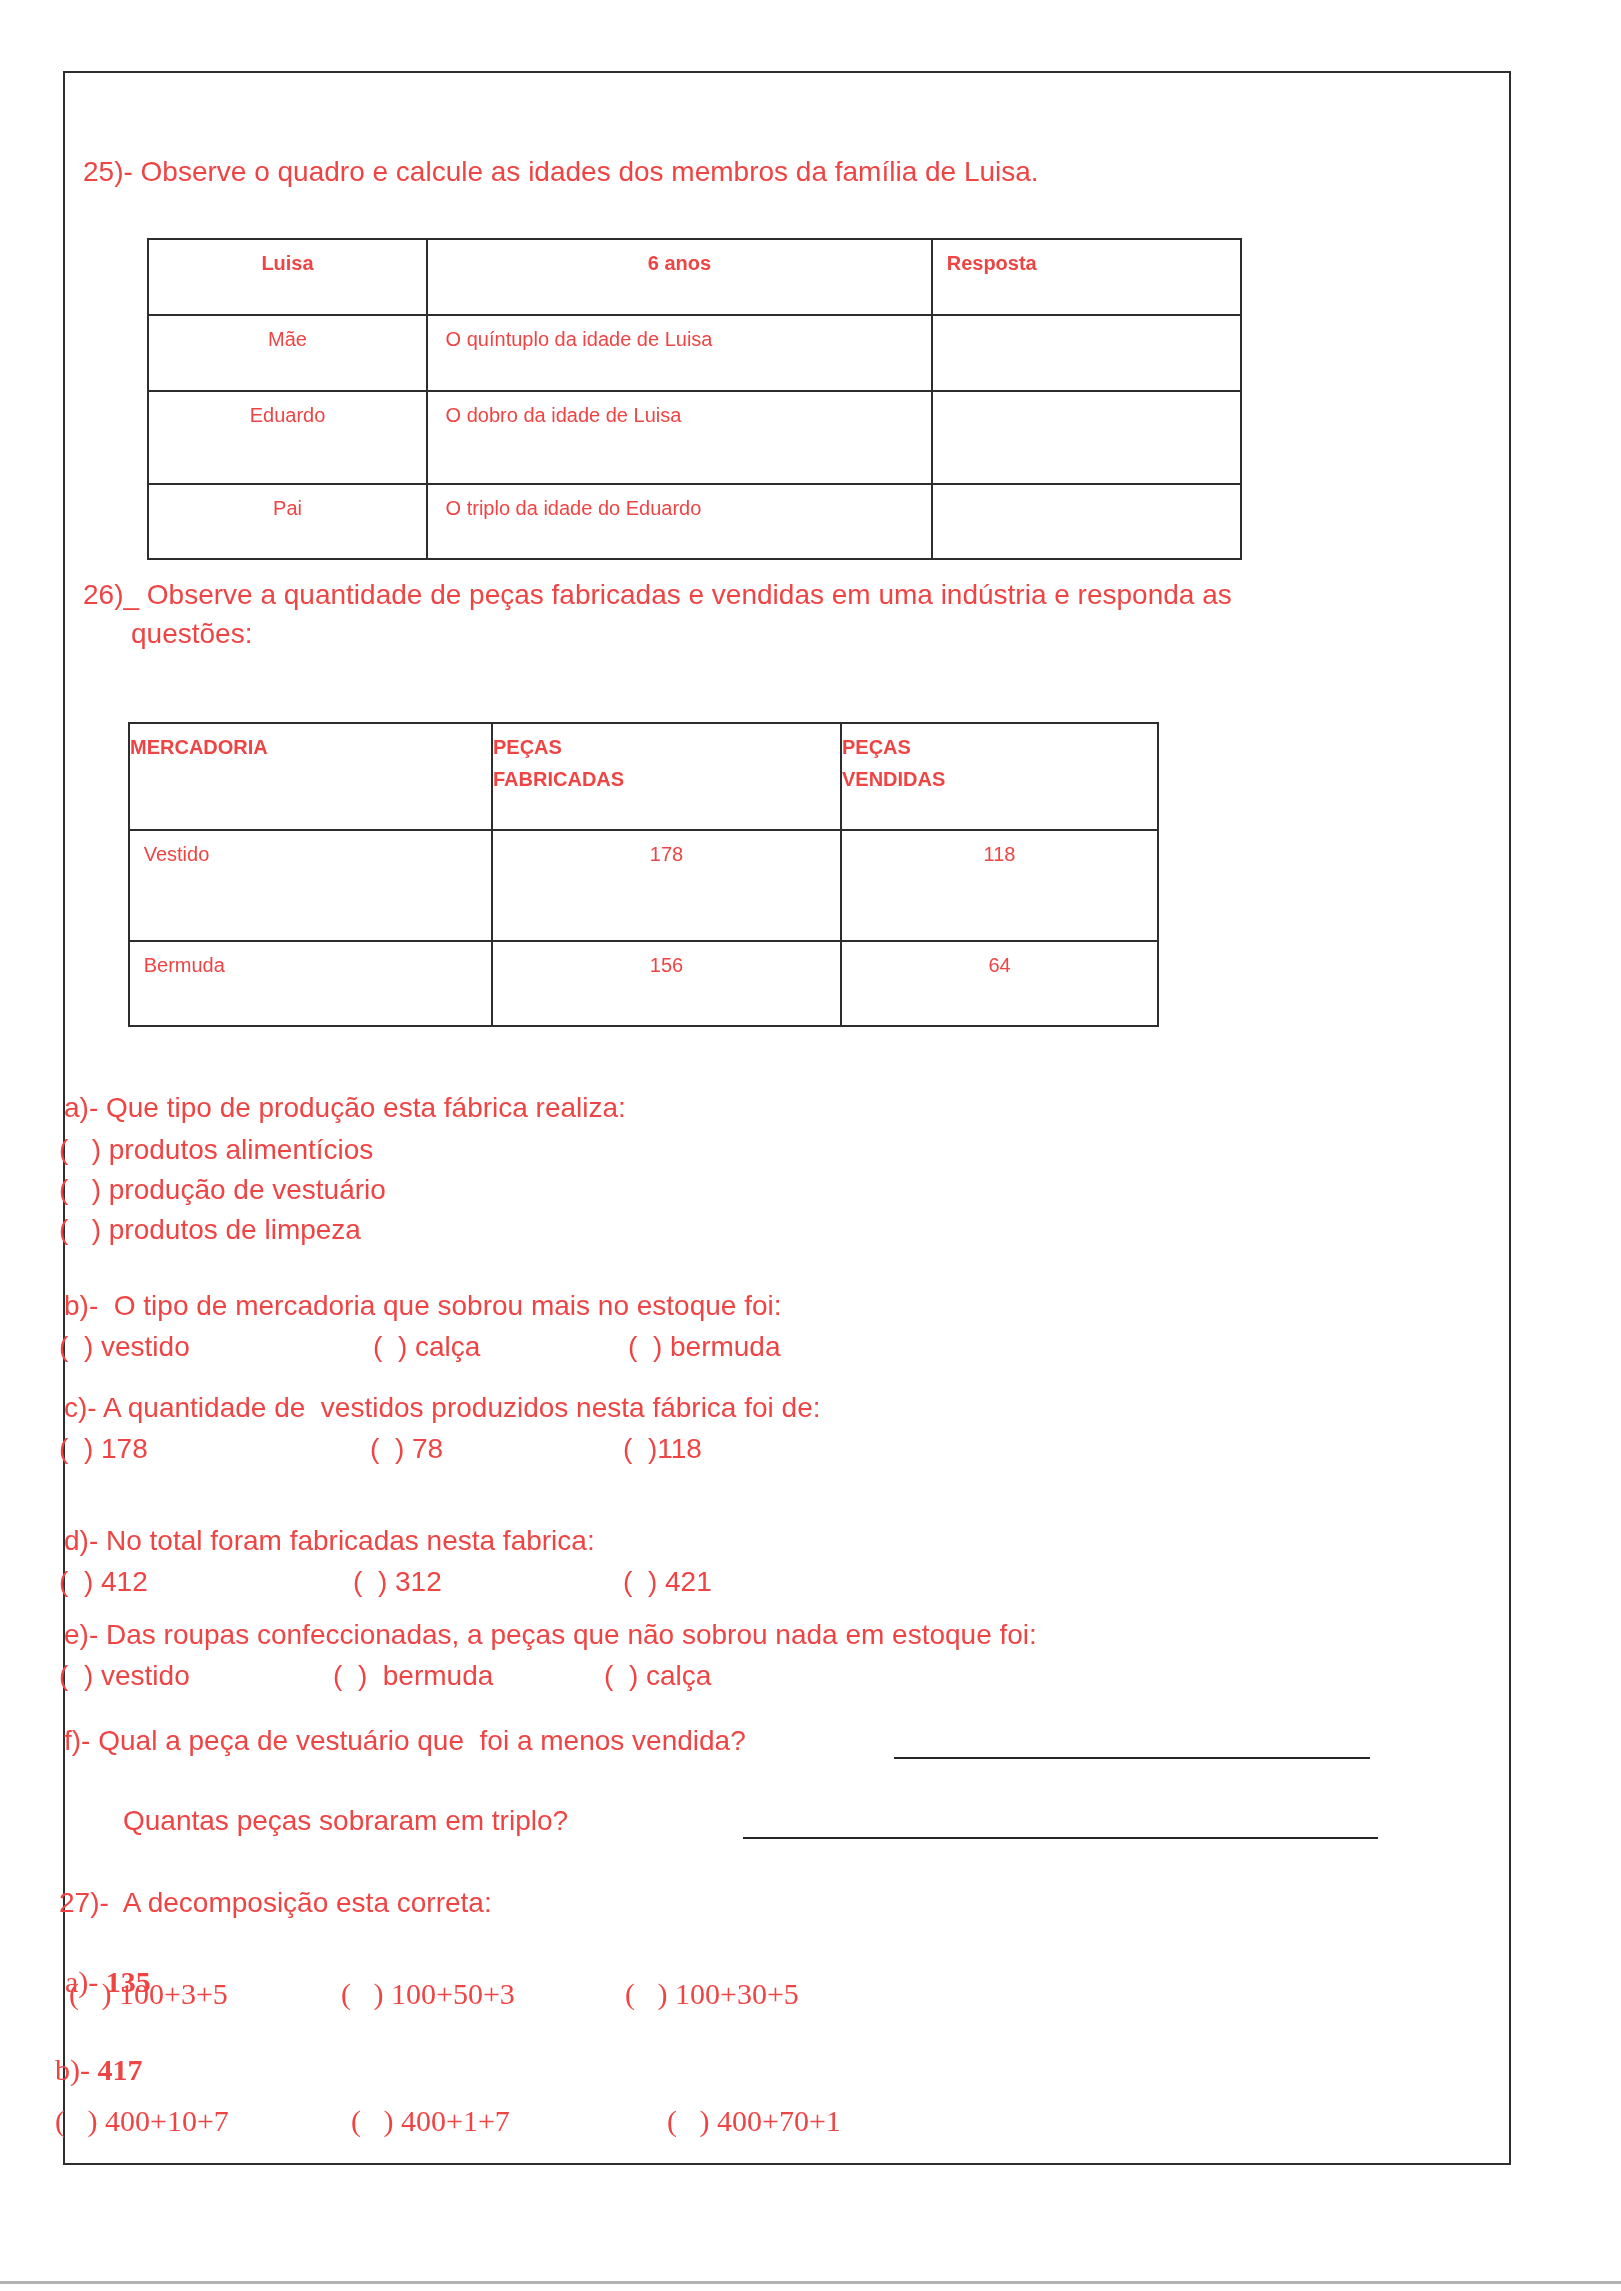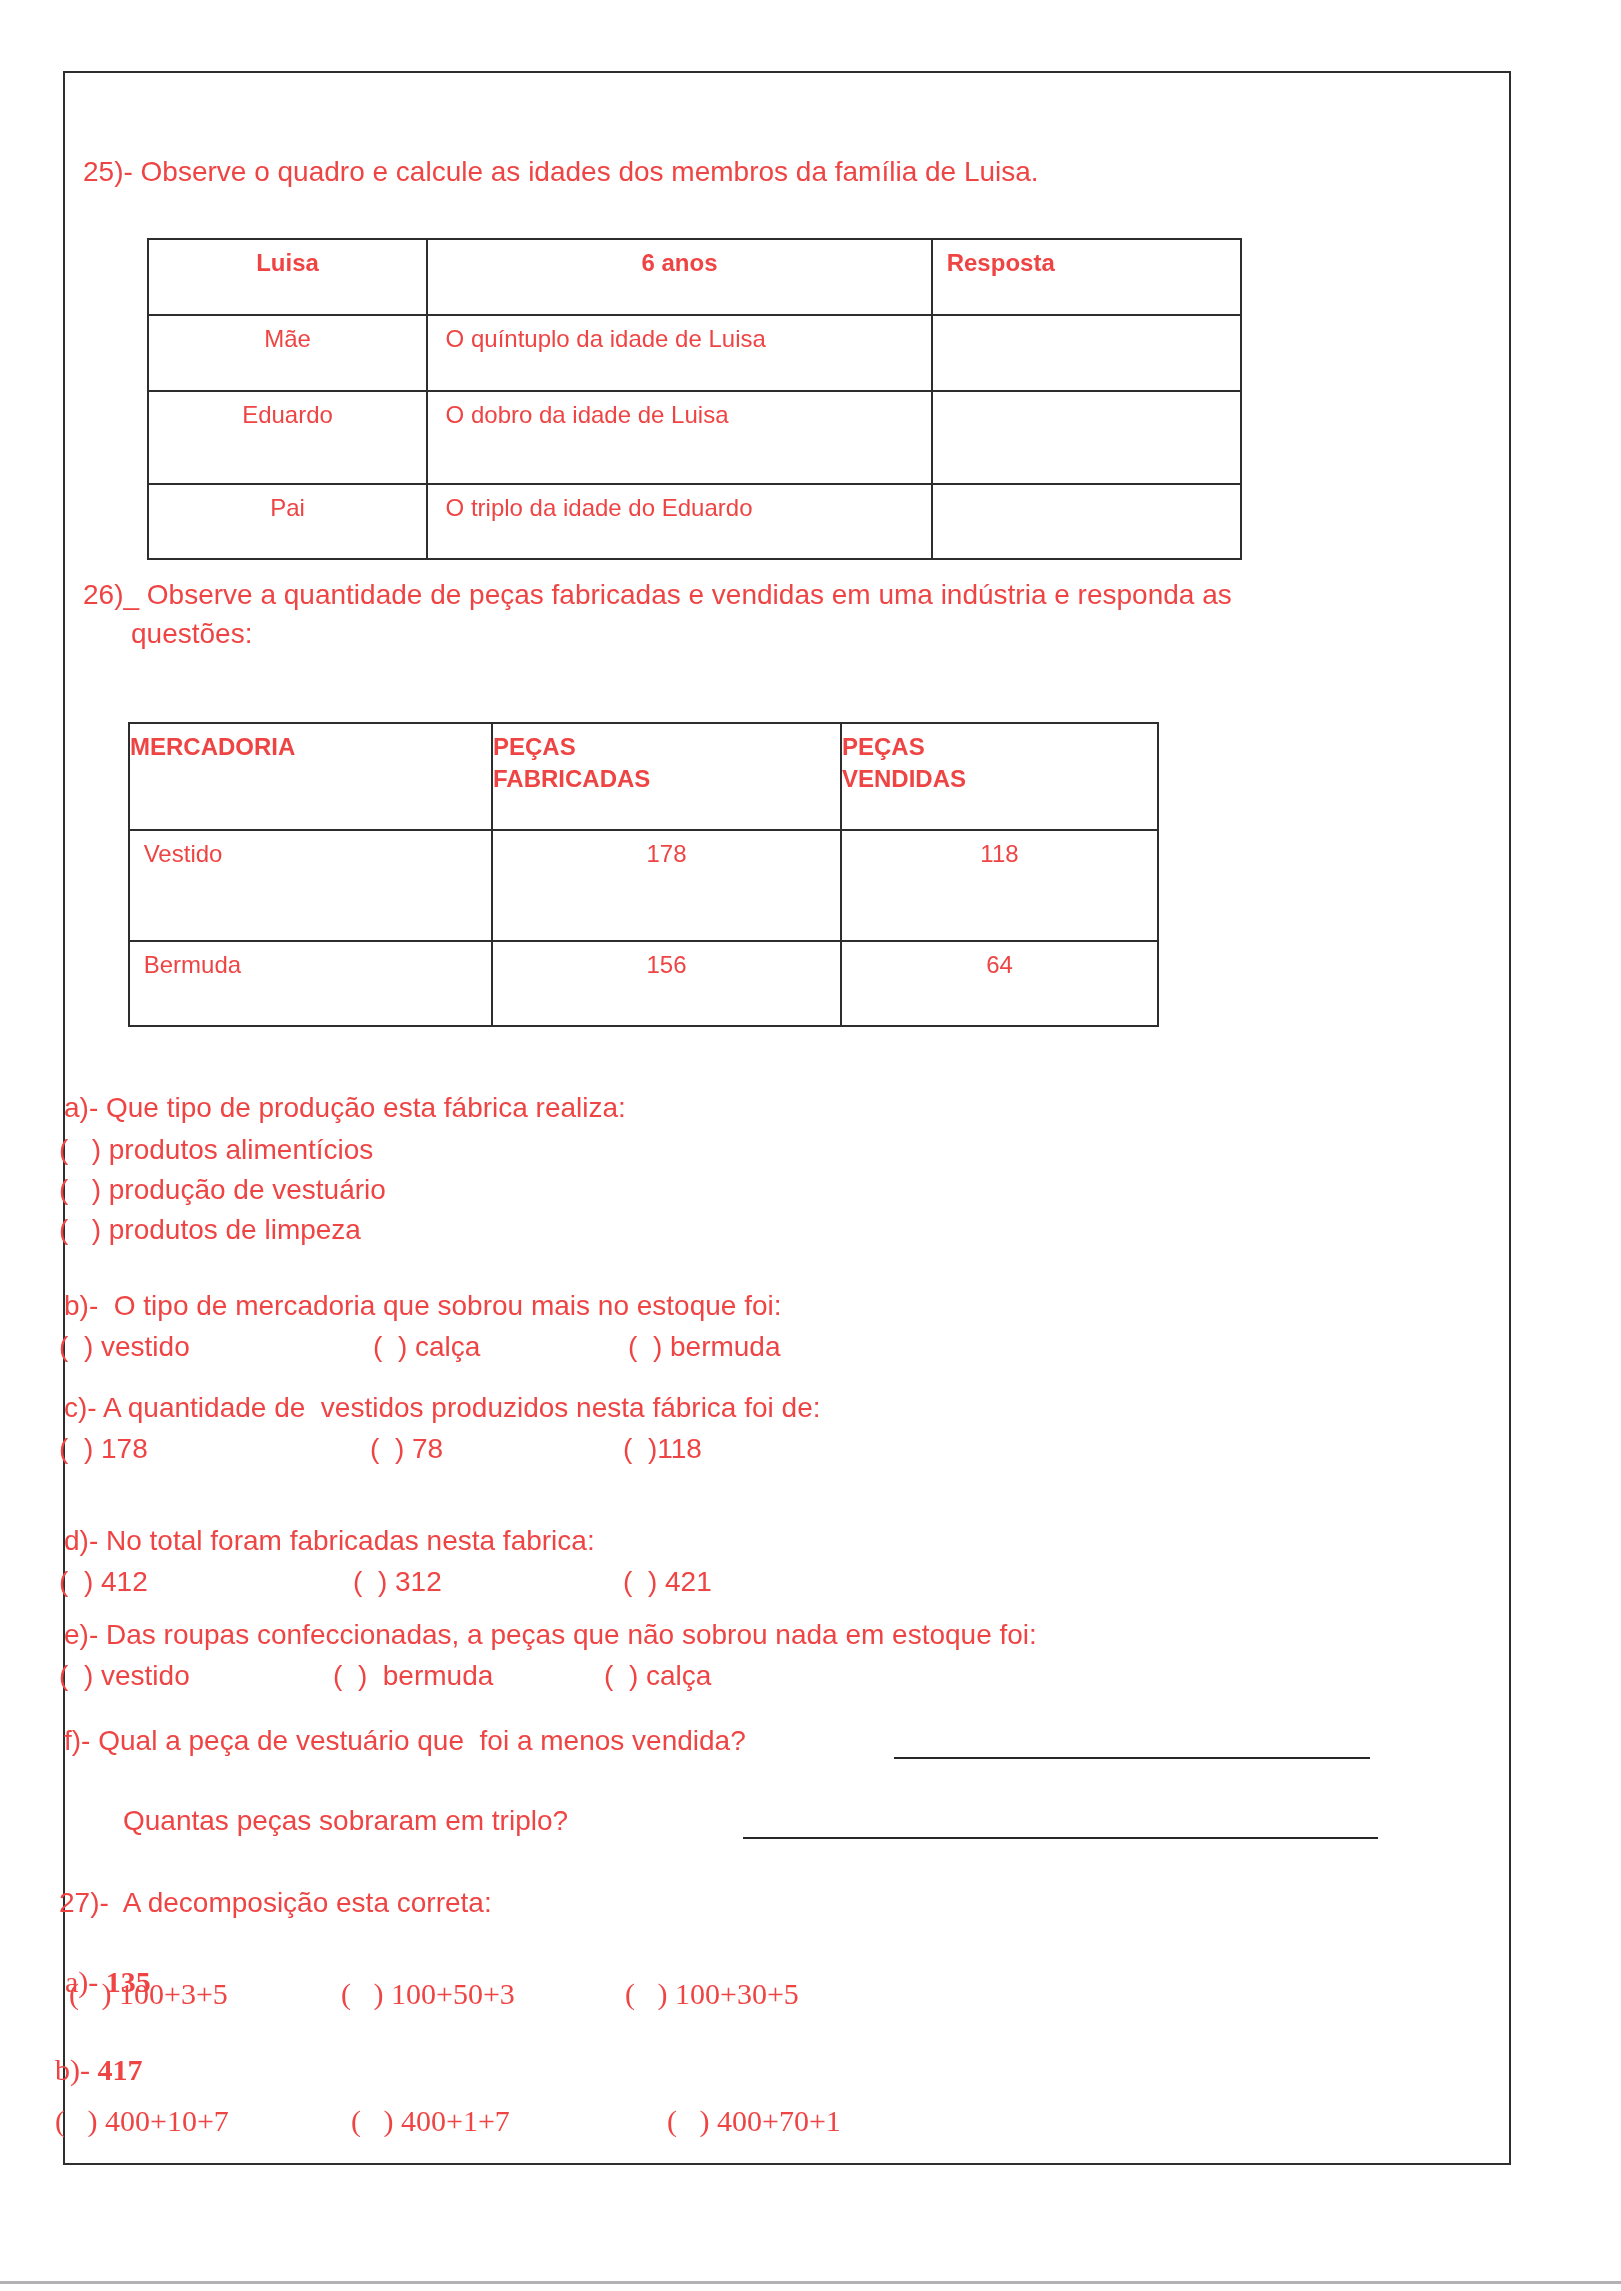--- a/index.html
+++ b/index.html
@@ -29,21 +29,21 @@
     white-space:pre;
   }
   table.sheet{
     position:absolute;
     border-collapse:collapse;
     table-layout:fixed;
     background:#ffffff;
   }
   table.sheet td, table.sheet th{
     border:2px solid #2d2d2d;
-    font-size:24px;line-height:32px;
+    font-size:20px;line-height:32px;
     vertical-align:top;
     padding:6.9px 0 0 0;
     font-weight:normal;
     overflow:hidden;
   }
   table.sheet th{font-weight:bold;}
   .t25{left:147px;top:238px;width:1093px;height:304px;border:2.9px solid #2d2d2d;}
   .t25 col.c1{width:279px;} .t25 col.c2{width:505px;} .t25 col.c3{width:309px;}
   .t25 .who{text-align:center;}
   .t25 .desc{text-align:left;padding-left:17.6px;}

